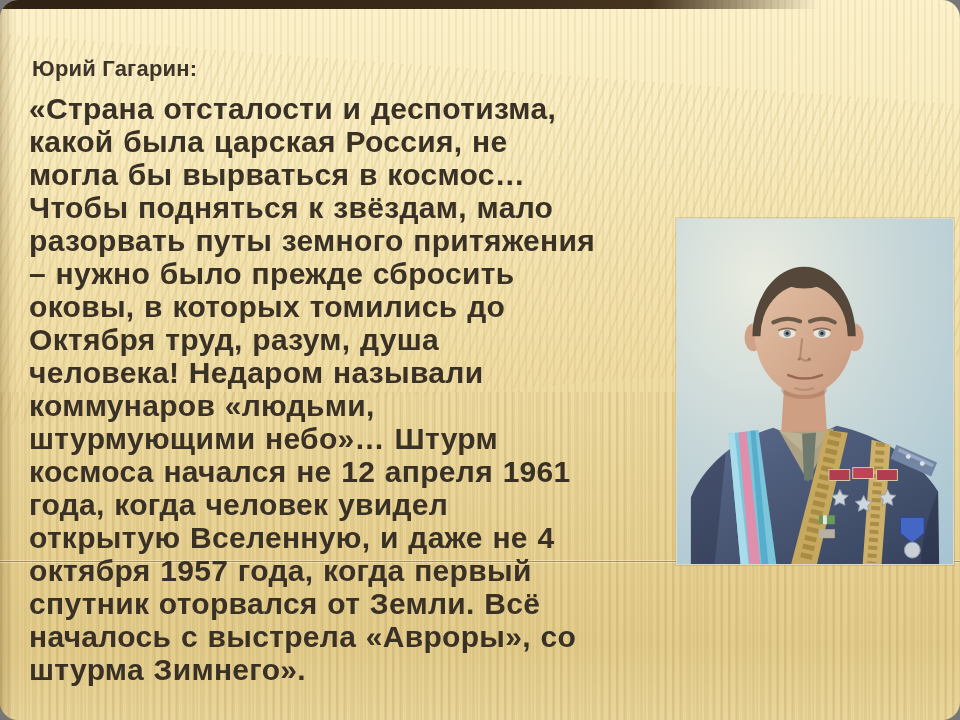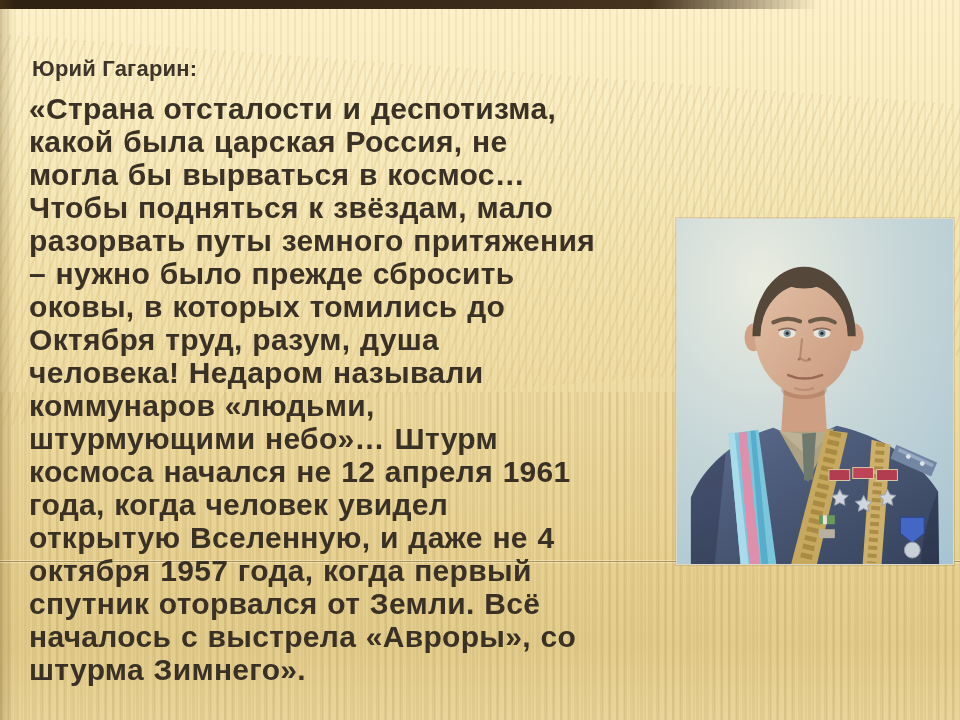--- a/index.html
+++ b/index.html
@@ -4,20 +4,21 @@
 <style>
   html,body{margin:0;padding:0;background:#777;}
   .slide{
     position:relative;
     width:960px;height:720px;
     overflow:hidden;
     font-family:"Liberation Sans","DejaVu Sans",sans-serif;
     background:linear-gradient(180deg,
       #fcf1ca 0%, #f9edc2 15%, #f3e3b0 35%,
       #eedba2 55%, #e7d192 78%, #e3cd8d 90%, #ead69b 100%);
+    border-radius:18px;
   }
   
   .v-stripes{
     position:absolute;inset:0;
     background:repeating-linear-gradient(90deg,
       rgba(153,119,48,0.09) 0 2px, rgba(0,0,0,0) 2px 7px);
   }
   .v-stripes-strong{
     position:absolute;left:0;right:0;top:392px;bottom:0;
     background:repeating-linear-gradient(90deg,

